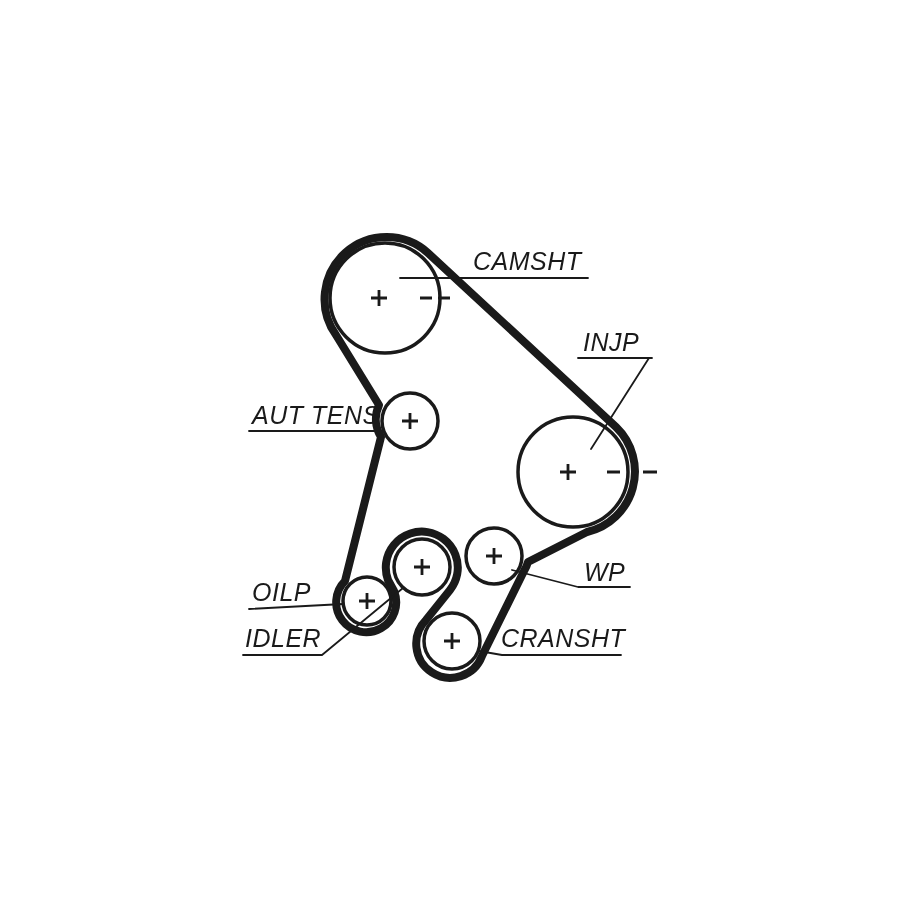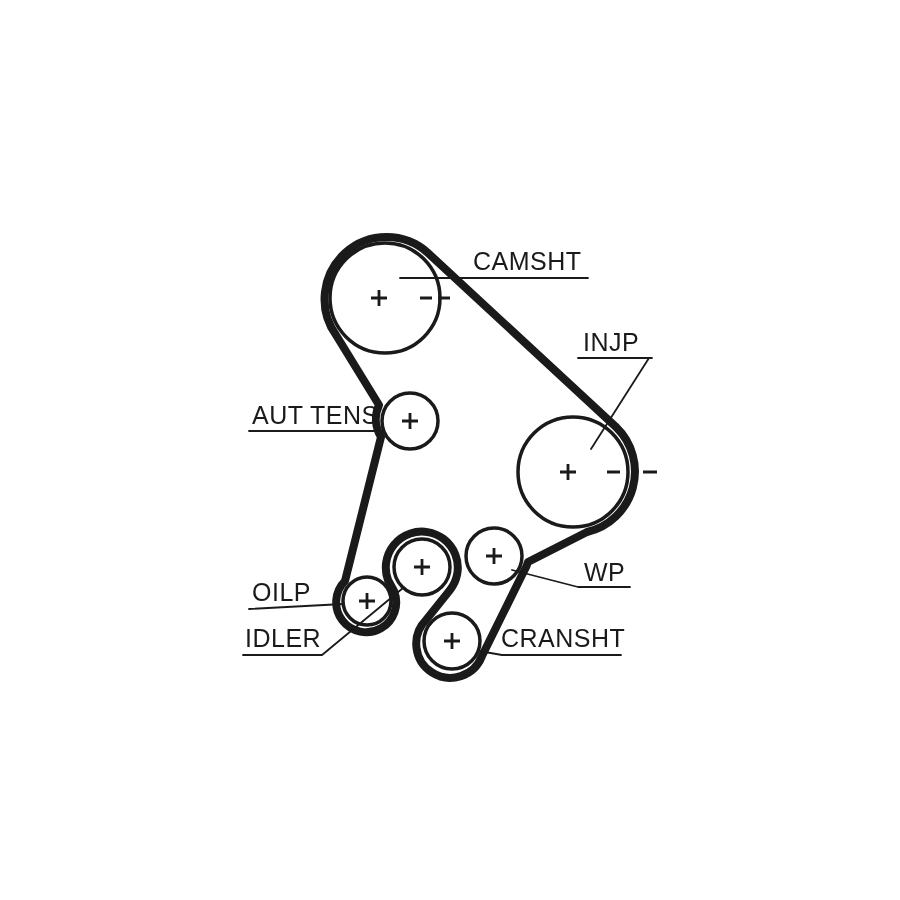--- a/index.html
+++ b/index.html
@@ -1,18 +1,19 @@
 <!DOCTYPE html>
 <html><head>
 <meta charset="utf-8">
 <style>
   html,body{margin:0;padding:0;background:#ffffff;}
   .frame{
     width:900px;height:900px;background:#ffffff;position:relative;overflow:hidden;
     font-family:"Liberation Sans", sans-serif;
+    font-style:italic;
   }
   svg{display:block;}
   .belt{fill:none;stroke:#1a1a1a;stroke-width:8;stroke-linejoin:round;stroke-linecap:round;}
   .pulley{fill:#ffffff;stroke:#1a1a1a;stroke-width:3.5;}
   .mark{fill:none;stroke:#1a1a1a;stroke-width:2.8;stroke-linecap:butt;}
   .leader{fill:none;stroke:#1a1a1a;stroke-width:1.8;stroke-linecap:round;stroke-linejoin:round;}
   .lbl{
     fill:#1a1a1a;font-size:25px;letter-spacing:0.5px;
     font-family:"Liberation Sans", sans-serif;
   }

